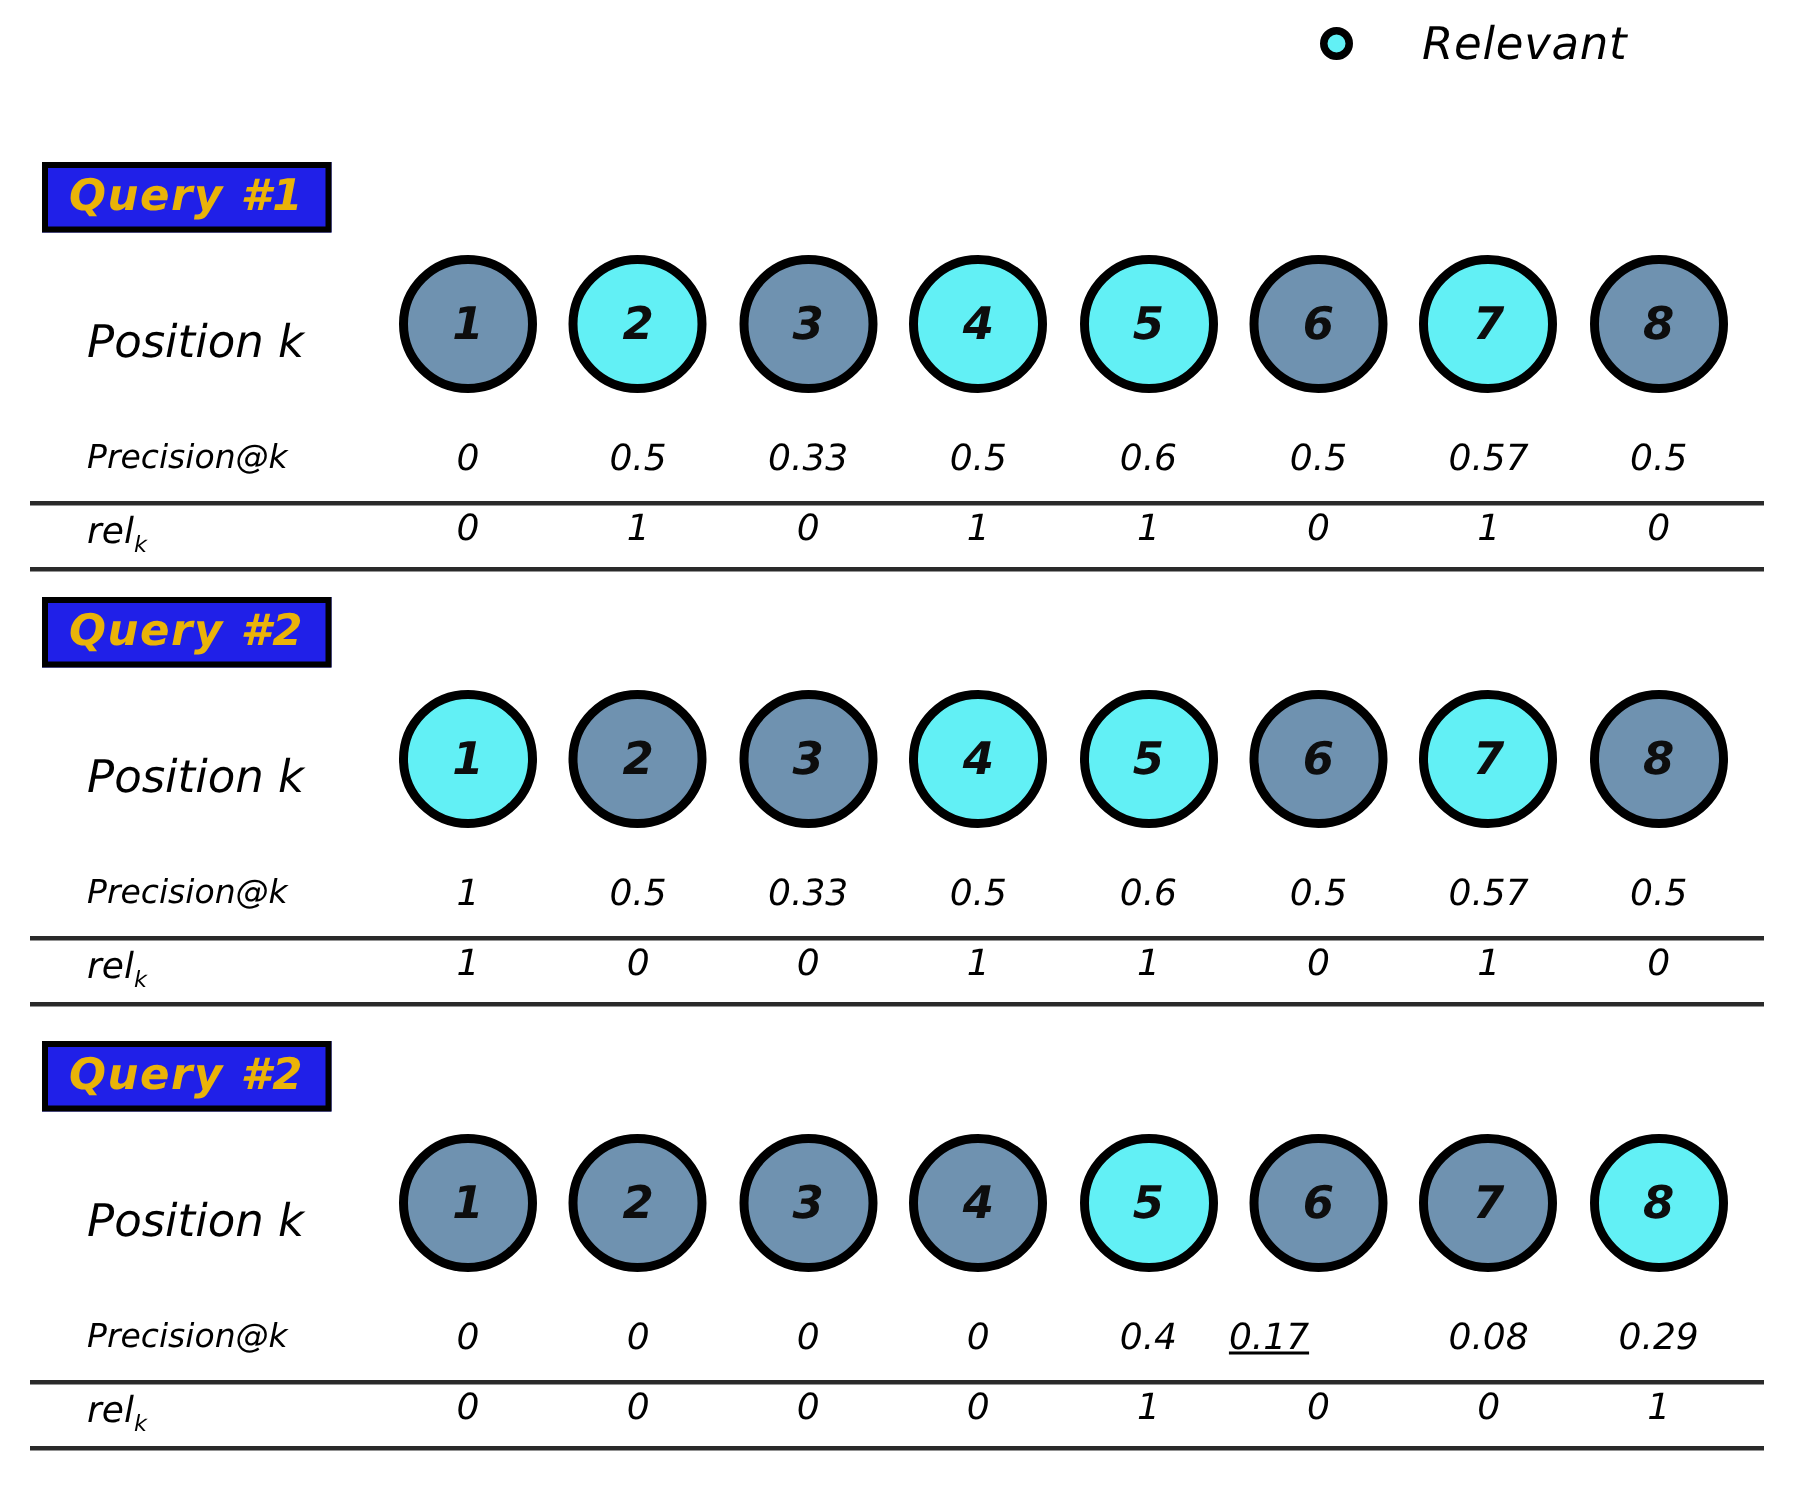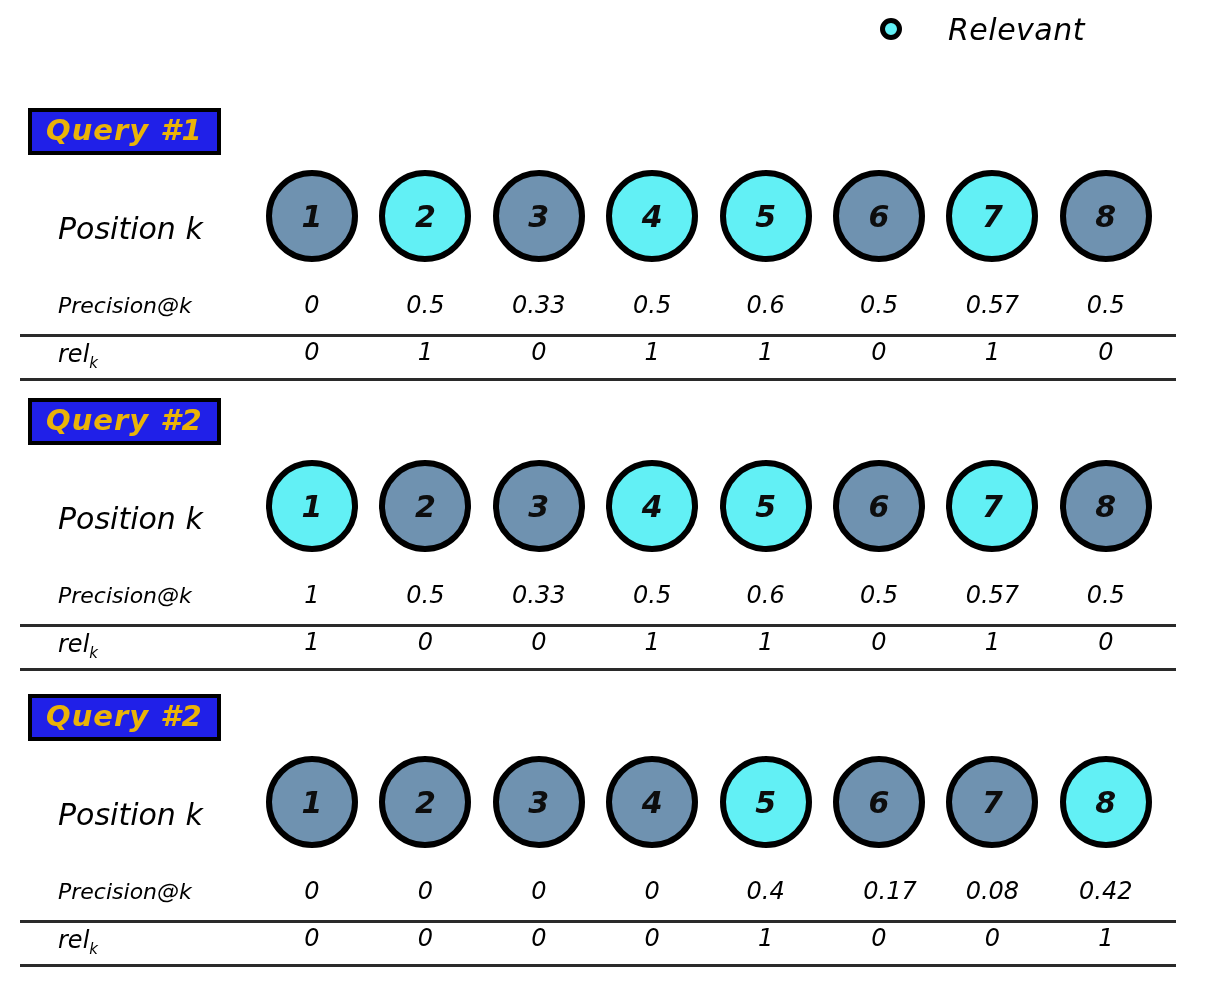--- a/index.html
+++ b/index.html
@@ -273,23 +273,23 @@
       <div class="circle relevant" style="left: 793.8px;">8</div>
     </div>
   <div class="rule top"></div>
   <div class="rule bottom"></div>
   <div class="values precision">
       <div class="value" style="left: 0px;">0</div>
       <div class="value" style="left: 113.4px;">0</div>
       <div class="value" style="left: 226.8px;">0</div>
       <div class="value" style="left: 340.2px;">0</div>
       <div class="value" style="left: 453.6px;">0.4</div>
-      <div class="value" style="left: 578px;">0.17</div>
+      <div class="value" style="left: 534px; text-decoration: underline;">0.17</div>
       <div class="value" style="left: 680.4px;">0.08</div>
-      <div class="value" style="left: 793.8px;">0.42</div>
+      <div class="value" style="left: 793.8px;">0.29</div>
     </div>
   <div class="values rel">
       <div class="value" style="left: 0px;">0</div>
       <div class="value" style="left: 113.4px;">0</div>
       <div class="value" style="left: 226.8px;">0</div>
       <div class="value" style="left: 340.2px;">0</div>
       <div class="value" style="left: 453.6px;">1</div>
       <div class="value" style="left: 567px;">0</div>
       <div class="value" style="left: 680.4px;">0</div>
       <div class="value" style="left: 793.8px;">1</div>

